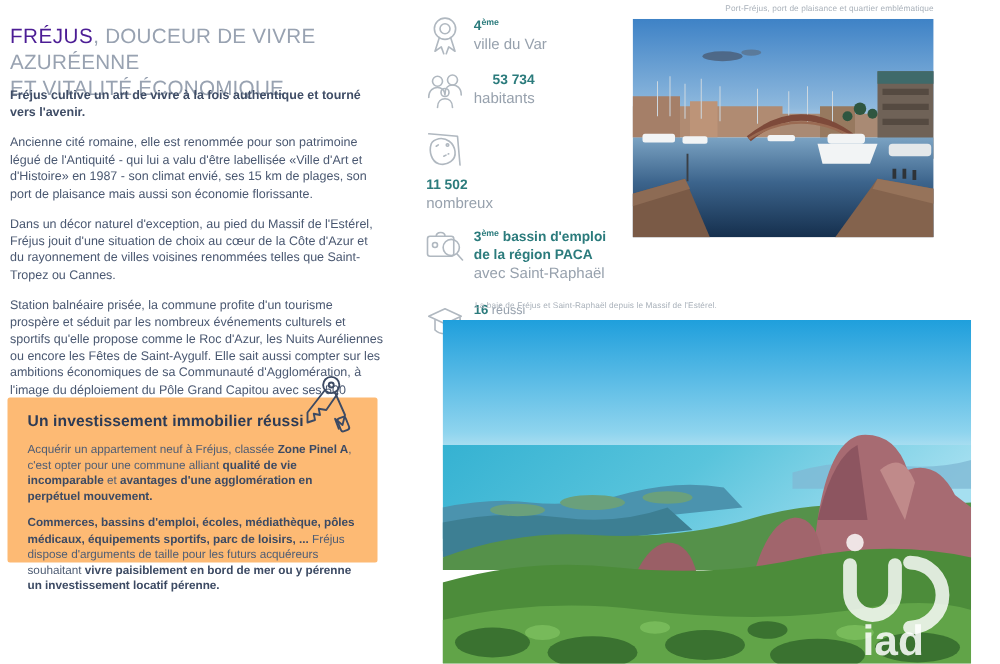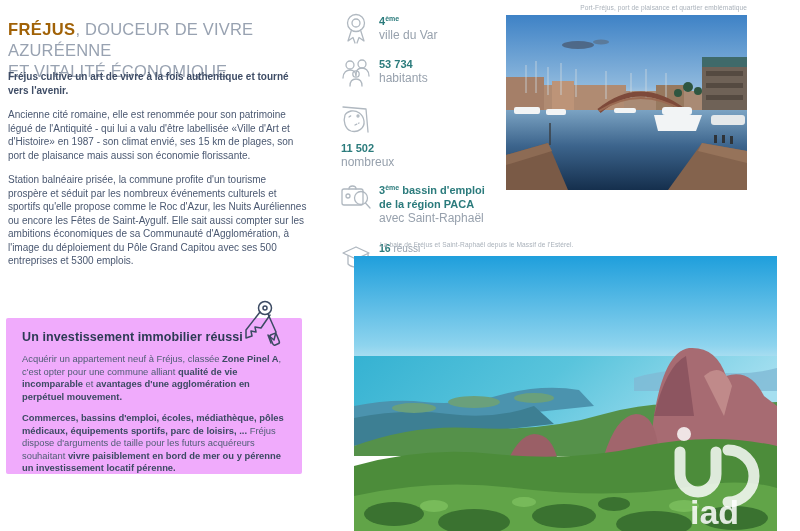--- a/index.html
+++ b/index.html
@@ -5,68 +5,69 @@
   html,body{margin:0;padding:0;}
   body{
     width:800px;height:531px;position:relative;overflow:hidden;
     background:#ffffff;
     font-family:"Liberation Sans", sans-serif;
     -webkit-font-smoothing:antialiased;
   }
   
   .title{position:absolute;left:8px;top:8px;width:322px;
     font-size:16.5px;line-height:21px;letter-spacing:.2px;font-weight:400;color:#98a2b1;}
-  .title .lead{font-weight:700;color:#a16207;letter-spacing:.4px;}
+  .title .lead{font-weight:400;color:#4c1d95;letter-spacing:.4px;}
   .bodycol{position:absolute;left:8px;top:70px;width:300px;}
   .bodycol p{margin:0 0 11px 0;font-size:10px;line-height:13.5px;color:#4a5871;}
   .bodycol p.intro{font-weight:700;color:#3f4d66;}
   
   .stats{position:absolute;left:337px;top:10px;width:168px;}
   .stat{display:flex;align-items:flex-start;margin-bottom:0;}
   .stat .ic{flex:0 0 38px;height:36px;display:flex;align-items:center;justify-content:center;}
   .stat .tx{padding-left:4px;padding-top:2px;}
   .s1{margin-top:0;}
-  .s2{margin-top:9px;}
+  .s2{margin-top:9px;text-align:right;}
   .s3{margin-top:10px;flex-direction:column;}
   .s4{margin-top:10px;}
   .s5{margin-top:14px;}
   .val{font-size:11px;font-weight:700;color:#2b7b7c;line-height:14px;}
   .val sup{font-size:7px;vertical-align:4px;}
   .lab{font-size:12px;color:#97a1ad;line-height:14px;}
   .valline{font-size:11px;font-weight:700;color:#2b7b7c;line-height:14px;}
   .mixline{font-size:10px;line-height:14px;color:#97a1ad;}
   .mixline b{font-size:10.5px;color:#2b7b7c;}
   .statsvg{stroke:#b0b8c0;fill:none;stroke-width:1.3;stroke-linecap:round;stroke-linejoin:round;}
   
   .cap{position:absolute;font-size:6.6px;color:#a9b1ba;letter-spacing:.1px;}
   .cap-top{left:506px;top:4px;width:241px;text-align:right;}
   .cap-bottom{left:380px;top:241px;}
   .photo-top{position:absolute;left:506px;top:15px;width:241px;height:175px;overflow:hidden;}
   .photo-bottom{position:absolute;left:354px;top:256px;width:423px;height:275px;overflow:hidden;}
   .photo-top svg,.photo-bottom svg{display:block;}
   
-  .invest{position:absolute;left:6px;top:318px;width:296px;height:156px;
-    background:#f0abfc;border-radius:2px;box-sizing:border-box;padding:12px 16px 8px 16px;}
+  .invest{position:absolute;left:6px;top:318px;width:296px;height:132px;
+    background:#fdba74;border-radius:2px;box-sizing:border-box;padding:12px 16px 8px 16px;}
   .invest h2{margin:0;font-size:12.5px;color:#2d3b55;letter-spacing:.1px;}
   .invest p{margin:9px 0 0 0;font-size:9.4px;line-height:12.5px;color:#4f5d74;}
   .invest p b{color:#3c4a63;}
   .keyicon{position:absolute;right:16px;top:-20px;}
   .keyicon svg{stroke:#3c4a63;fill:none;stroke-width:1.5;stroke-linecap:round;stroke-linejoin:round;}
 </style>
 </head>
 <body>
 
 <h1 class="title">
   <span><span class="lead">FRÉJUS</span><span>, DOUCEUR DE VIVRE AZURÉENNE</span></span><br>
   <span>ET VITALITÉ ÉCONOMIQUE</span>
 </h1>
 
 <div class="bodycol">
   <p class="intro">Fréjus cultive un art de vivre à la fois authentique et tourné vers l'avenir.</p>
   <p>Ancienne cité romaine, elle est renommée pour son patrimoine légué de l'Antiquité - qui lui a valu d'être labellisée «Ville d'Art et d'Histoire» en 1987 - son climat envié, ses 15 km de plages, son port de plaisance mais aussi son économie florissante.</p>
+  <p>Dans un décor naturel d'exception, au pied du Massif de l'Estérel, Fréjus jouit d'une situation de choix au cœur de la Côte d'Azur et du rayonnement de villes voisines renommées telles que Saint-Tropez ou Cannes.</p>
   <p>Station balnéaire prisée, la commune profite d'un tourisme prospère et séduit par les nombreux événements culturels et sportifs qu'elle propose comme le Roc d'Azur, les Nuits Auréliennes ou encore les Fêtes de Saint-Aygulf. Elle sait aussi compter sur les ambitions économiques de sa Communauté d'Agglomération, à l'image du déploiement du Pôle Grand Capitou avec ses 500 entreprises et 5300 emplois.</p>
 </div>
 
 <div class="stats">
 
   <div class="stat s1">
     <div class="ic">
       <svg class="statsvg" width="34" height="36" viewBox="0 0 34 36">
         <circle cx="17" cy="13" r="8.5"></circle>
         <circle cx="17" cy="13" r="4"></circle>

